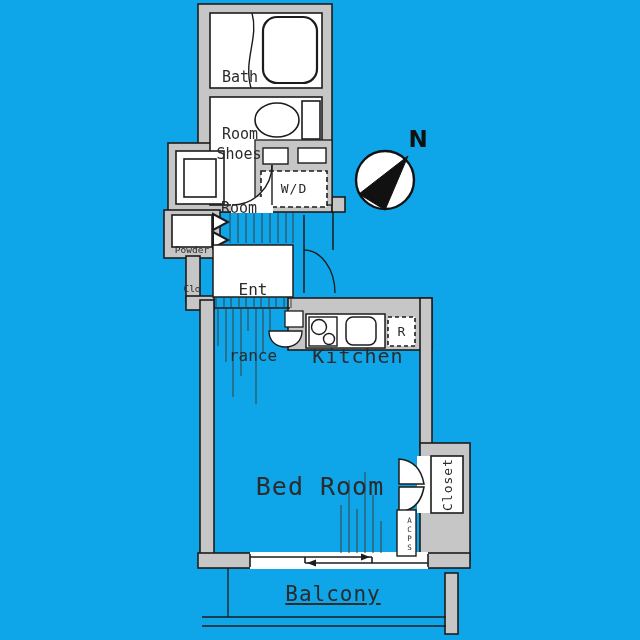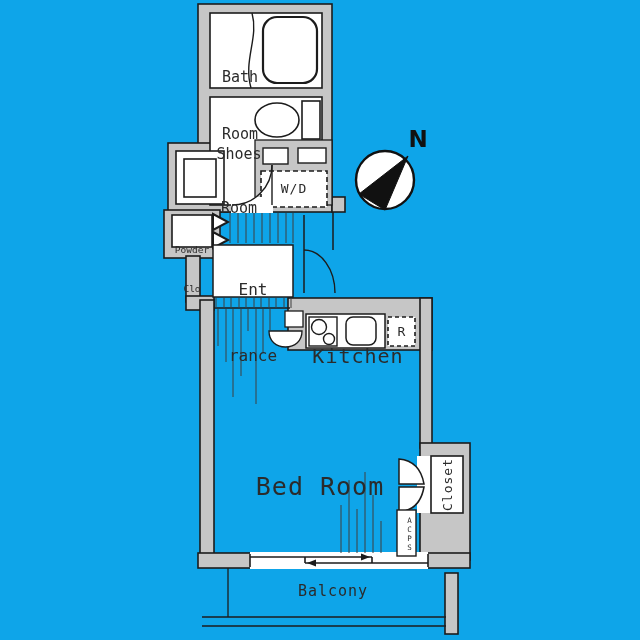--- a/index.html
+++ b/index.html
@@ -13,21 +13,21 @@
   .lbl-wd{left:261px;top:181px;width:66px;font-size:13px;letter-spacing:1px;}
   .lbl-shoes{left:171px;top:217px;width:42px;font-size:9.5px;line-height:13px;}
   .lbl-ent{left:213px;top:235px;width:80px;font-size:16px;line-height:22px;}
   .lbl-kitchen{left:303px;top:344px;width:110px;font-size:20px;letter-spacing:1px;}
   .lbl-r{left:388px;top:317px;width:27px;height:29px;font-size:13px;line-height:29px;}
   .lbl-bed{left:240px;top:429px;width:160px;font-size:25px;line-height:23px;letter-spacing:1px;}
   .lbl-closet{left:417px;top:477px;width:60px;font-size:13px;letter-spacing:1px;
               transform:rotate(-90deg);}
   .lbl-acps{left:400px;top:513px;width:14px;font-size:7.5px;line-height:10px;
             writing-mode:vertical-rl;text-orientation:upright;height:42px;}
-  .lbl-balcony{left:283px;top:582px;width:100px;font-size:15px;letter-spacing:1px;}
+  .lbl-balcony{left:283px;top:582px;width:100px;font-size:21px;letter-spacing:1px;text-decoration:underline;}
   .lbl-n{left:402px;top:126px;width:32px;font-size:23px;font-weight:bold;color:#111;
          font-family:"DejaVu Sans",sans-serif;}
 </style>
 </head>
 <body>
 
 <div id="plan">
 <svg width="640" height="640" viewBox="0 0 640 640">
 
   <g fill="#c6c6c6" stroke="#1c1c1c" stroke-width="1.6">

